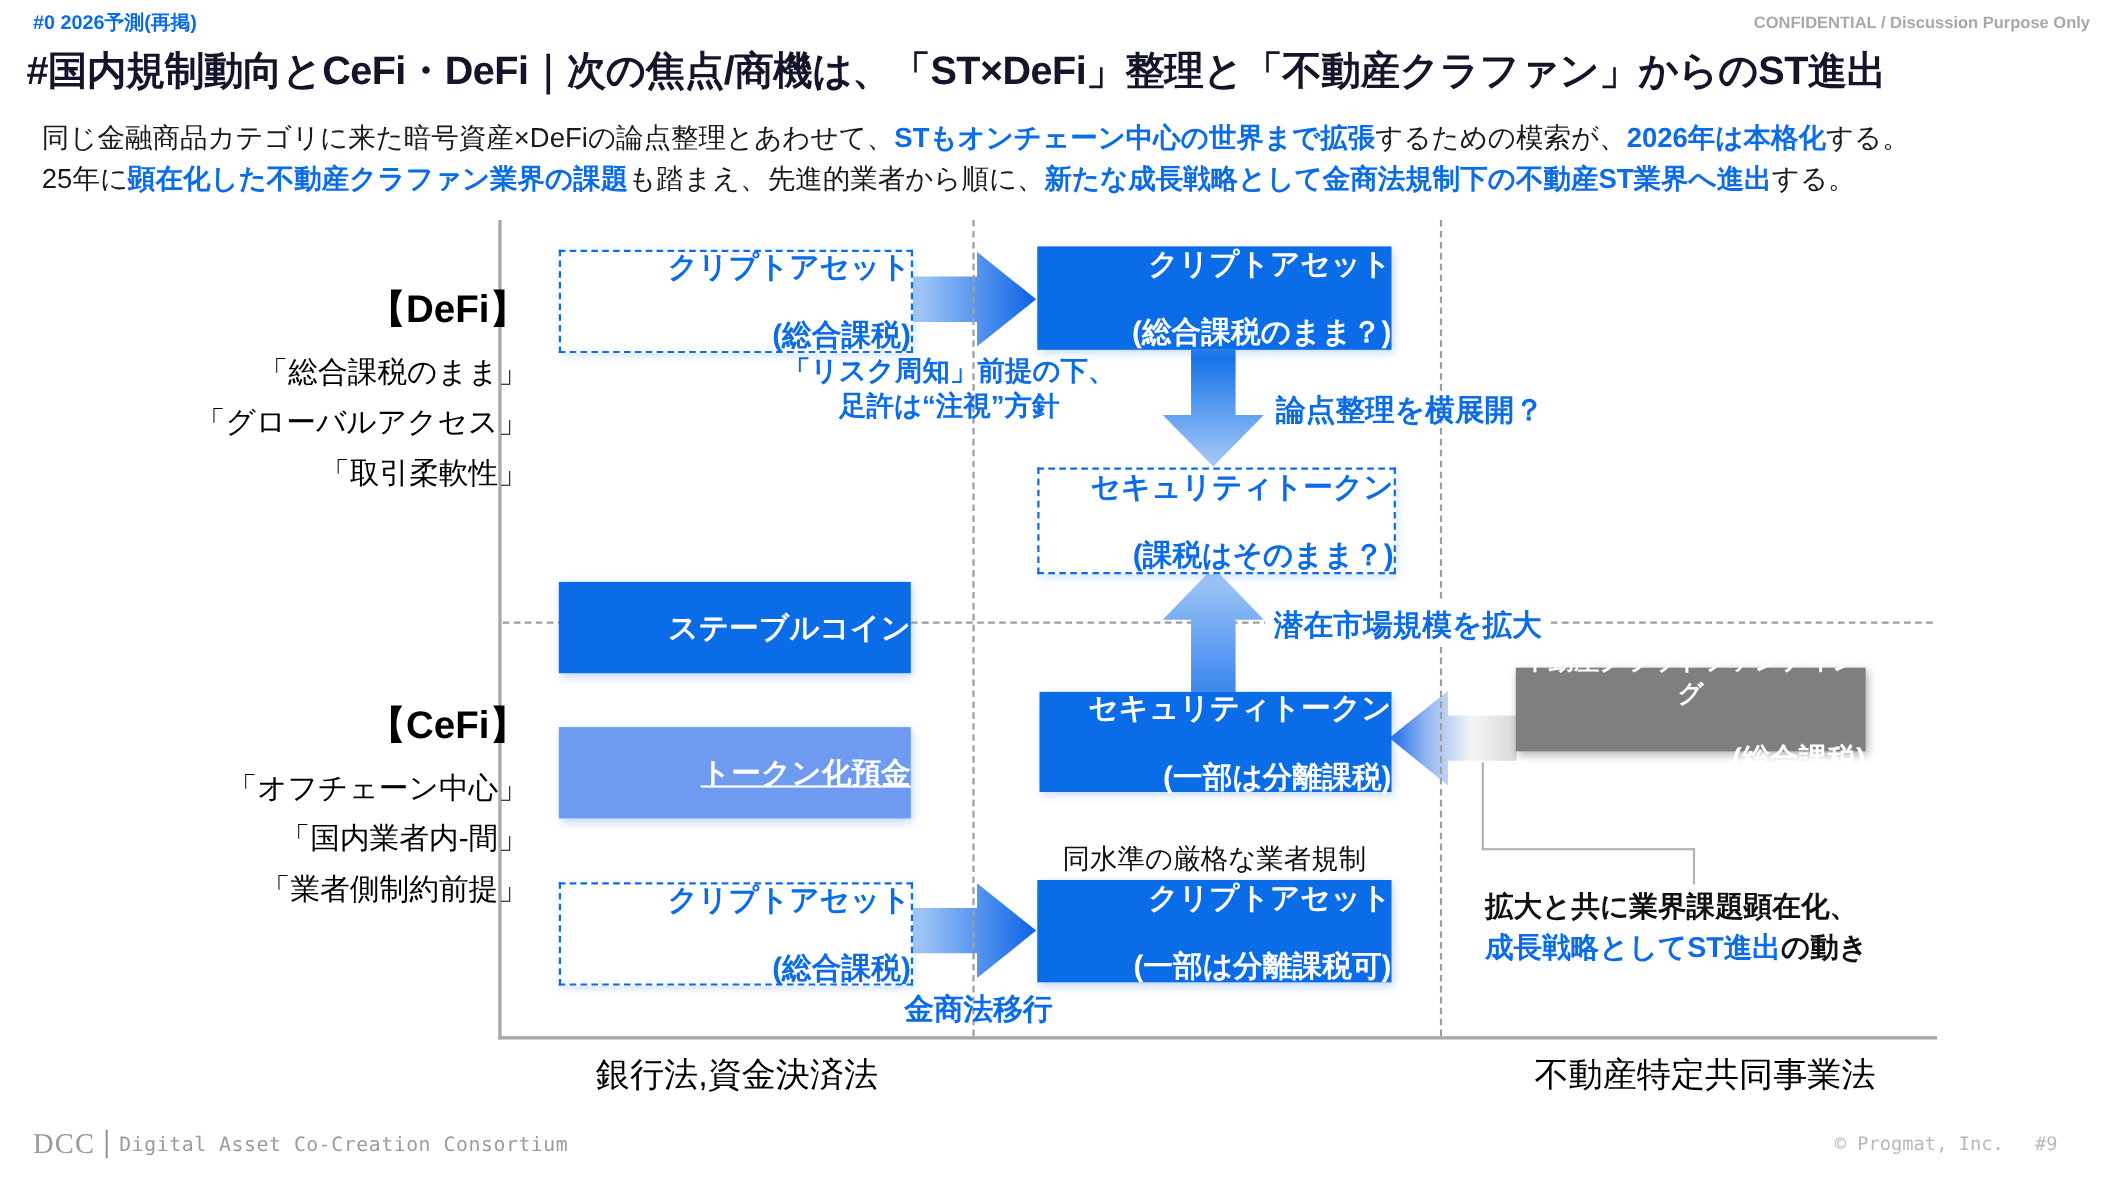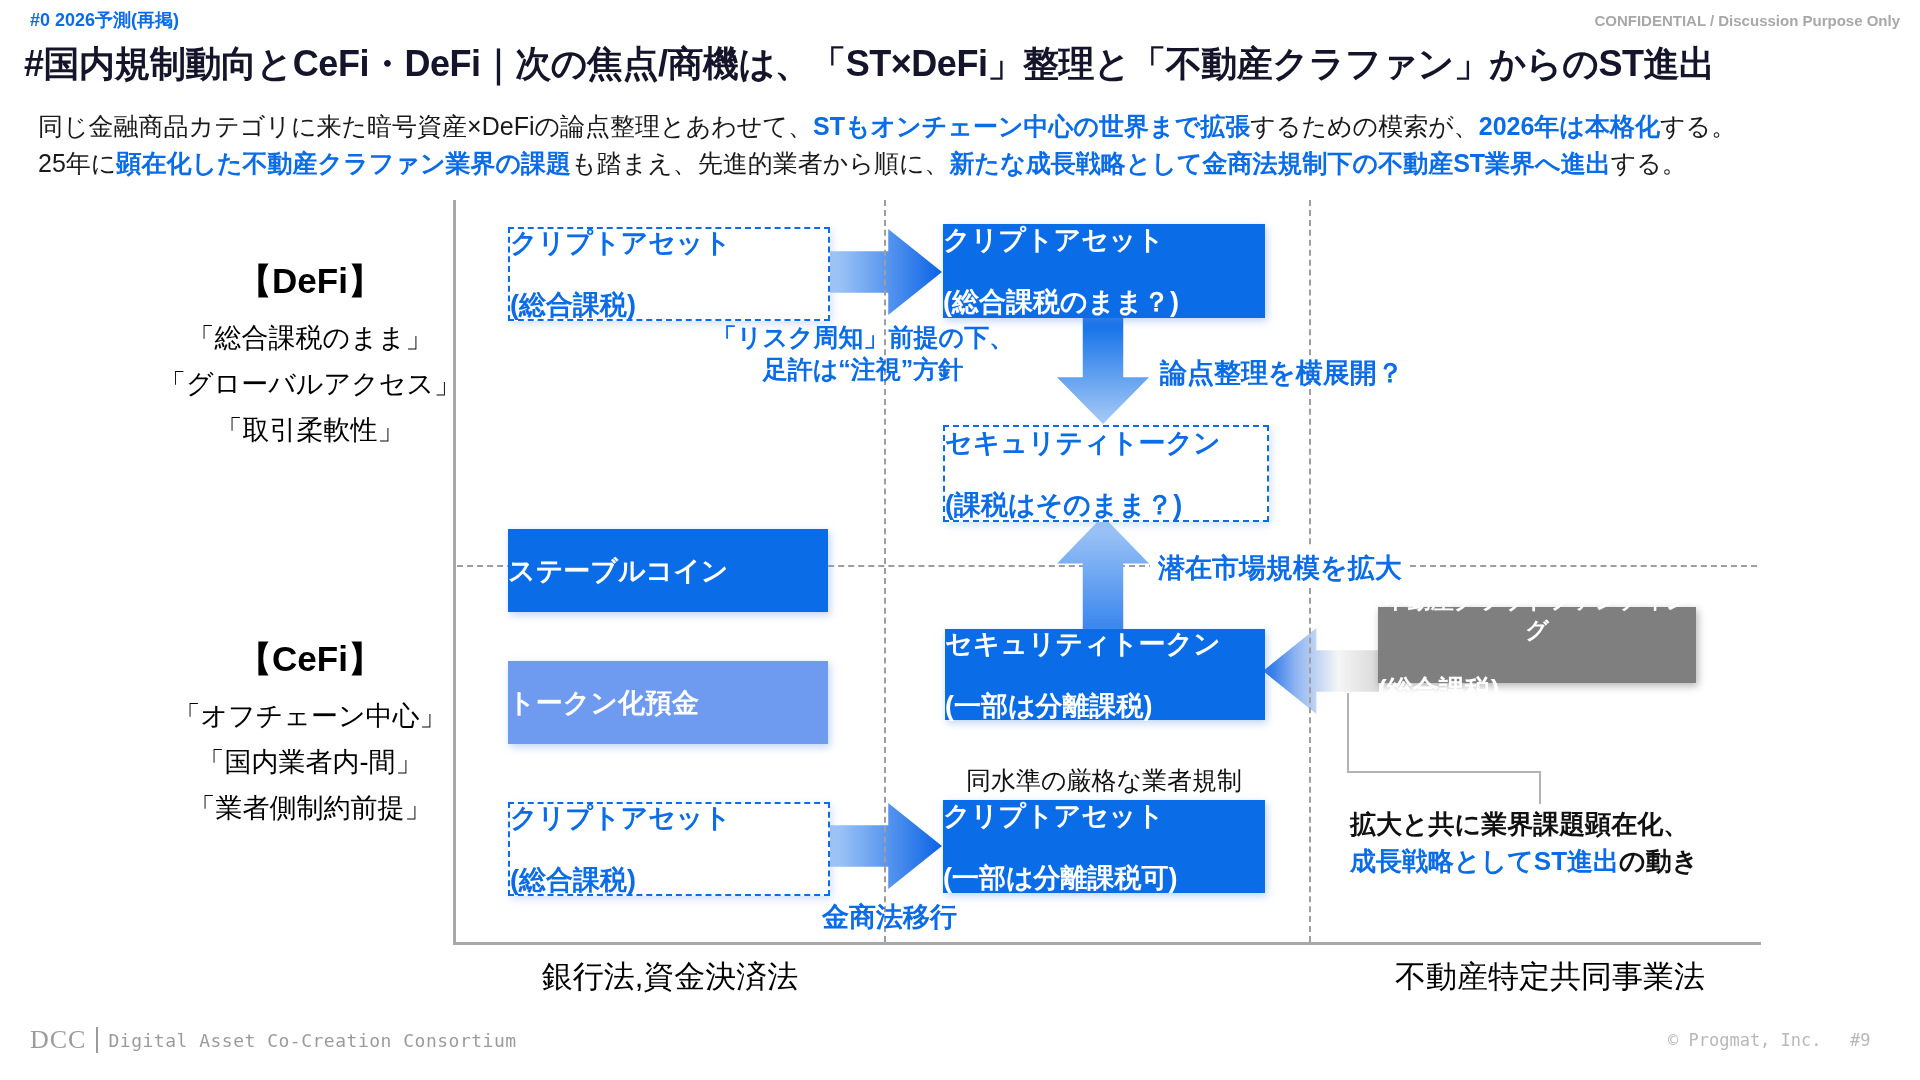--- a/index.html
+++ b/index.html
@@ -15,31 +15,31 @@
   
   .intro{left:38px;top:108px;font-size:25px;line-height:37px;color:#1a1a1a;white-space:nowrap;}
   .hl{color:#0b6ce8;font-weight:bold;}
 
   
   .axis-line{background:#a8a8a8;z-index:0;}
   .dash-v{border-left:2px dashed #9e9e9e;width:0;z-index:2;}
   .dash-h{border-top:2px dashed #9e9e9e;height:0;z-index:2;}
 
   
-  .quad{width:340px;text-align:center;color:#000;z-index:3;}
+  .quad{width:340px;text-align:right;color:#000;z-index:3;}
   .quad .q-title{font-size:35px;font-weight:bold;margin-bottom:10px;}
   .quad .q-item{font-size:27px;line-height:46px;}
 
   
-  .box{display:flex;flex-direction:column;align-items:flex-start;justify-content:center;
+  .box{display:flex;flex-direction:column;align-items:flex-end;justify-content:center;
        text-align:center;font-weight:bold;font-size:27px;line-height:34px;z-index:4;gap:28px;}
   .box.dashed{background:#ffffff;border:2px dashed #0b6ce8;color:#0b6ce8;
               box-shadow:2px 3px 8px rgba(110,160,235,0.30);}
   .box.solid{background:#0b6ce8;color:#ffffff;box-shadow:2px 3px 8px rgba(110,160,235,0.45);}
-  .box.light{background:#6e9aef;color:#ffffff;box-shadow:2px 3px 8px rgba(110,160,235,0.45);}
+  .box.light{background:#6e9aef;color:#ffffff;box-shadow:2px 3px 8px rgba(110,160,235,0.45);text-decoration:underline;}
   .box.gray{background:#7f7f7f;color:#ffffff;box-shadow:2px 3px 8px rgba(0,0,0,0.30);}
   .box.gray .g1{font-size:23px;line-height:30px;}
   .box.gray .g2{font-size:26px;line-height:32px;}
 
   
   .arrow{z-index:1;}
   .arrow.hi{z-index:3;}
   .ar-right{background:linear-gradient(90deg,#a8cbf7,#0b63e6);
             clip-path:polygon(0 26%,52% 26%,52% 0,100% 50%,52% 100%,52% 74%,0 74%);}
   .ar-down{background:linear-gradient(180deg,#0b6ce8,#a8cbf7);

